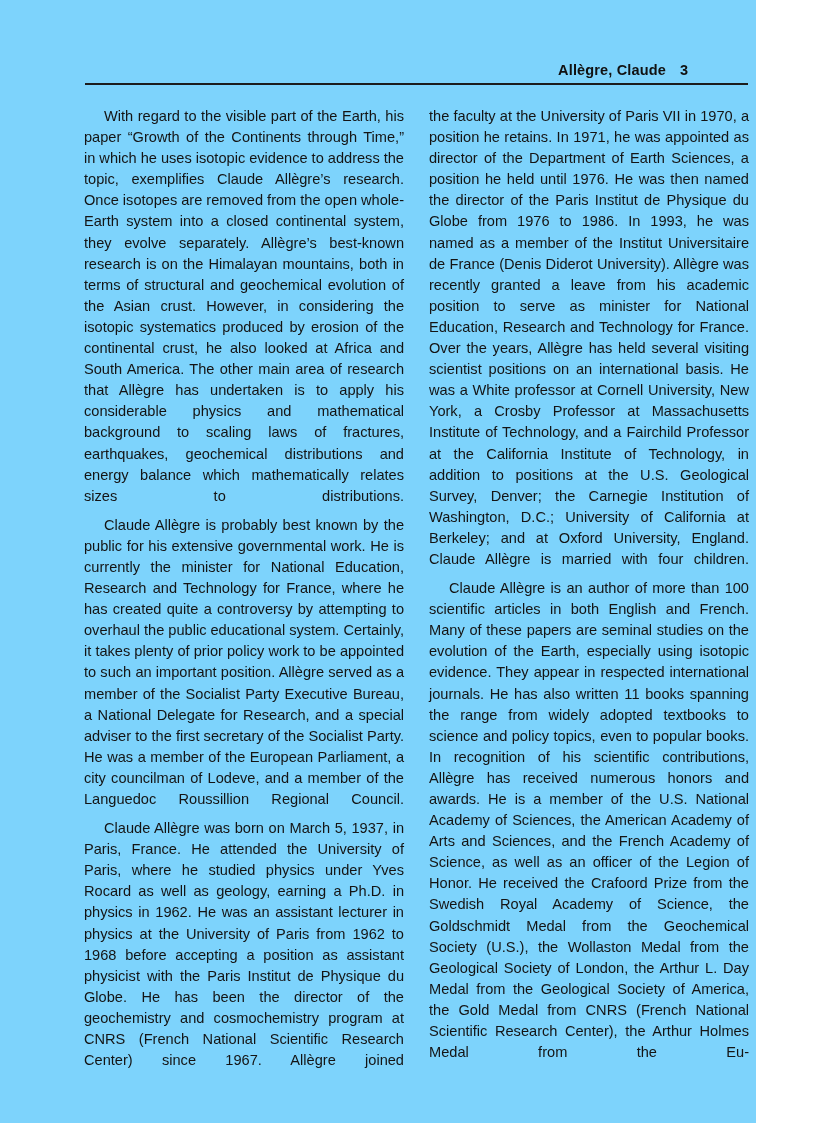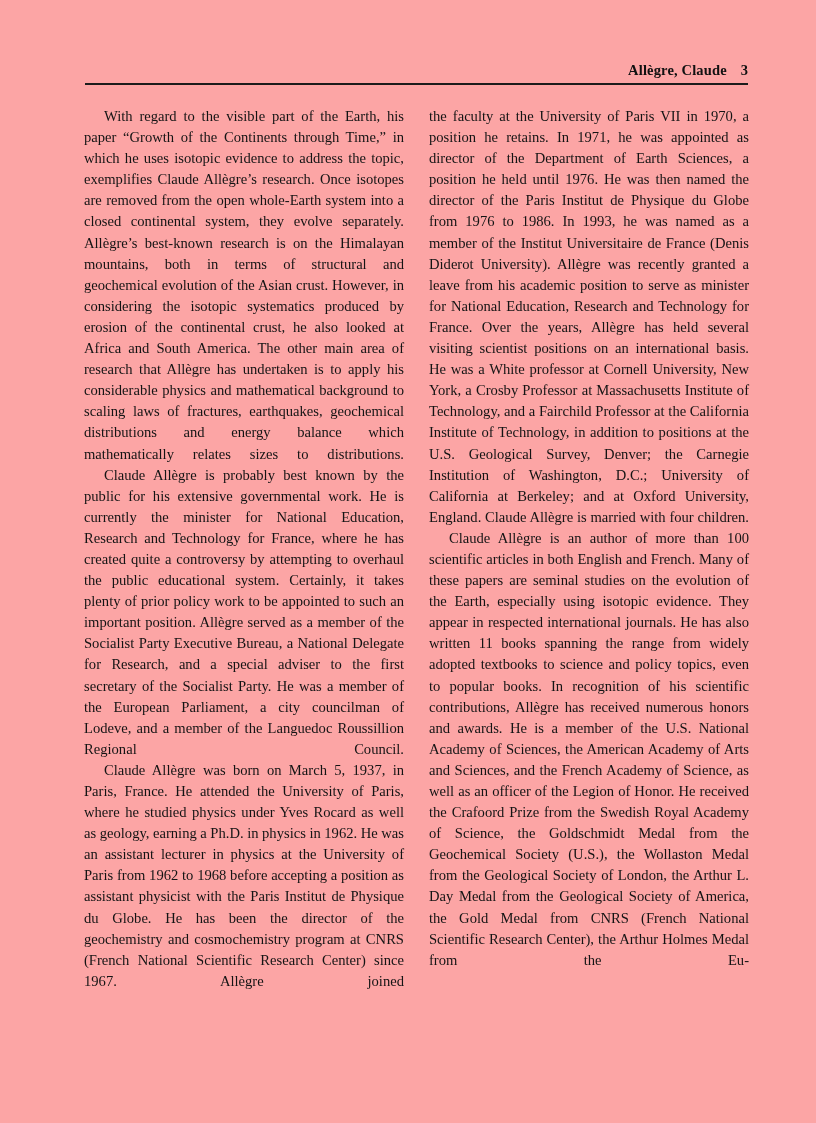--- a/index.html
+++ b/index.html
@@ -2,25 +2,25 @@
 <html><head>
 <meta charset="utf-8">
 <style>
   html, body {
     margin: 0;
     padding: 0;
     background: #ffffff;
   }
   .page {
     position: relative;
-    width: 816px;
+    width: 756px;
     height: 1123px;
-    background: #fca5a5;
+    background: #7dd3fc;
     overflow: hidden;
-    font-family: Liberation Serif, serif;
+    font-family: Liberation Sans, sans-serif;
     color: #141414;
     box-sizing: border-box;
   }
 
   
   .runhead {
     position: absolute;
     left: 85px;
     right: 68px;
     top: 55px;
@@ -76,21 +76,21 @@
     text-justify: inter-word;
     -webkit-hyphens: none;
     hyphens: none;
     color: #141414;
     word-spacing: -0.1px;
   }
   .col p.indent {
     text-indent: 20px;
   }
   .col p + p {
-    margin-top: 0;
+    margin-top: 8px;
   }
   
   .col p { text-align-last: left; }
   .col p.full { text-align-last: justify; }
 </style>
 </head>
 <body>
 
 <div class="page">
 

